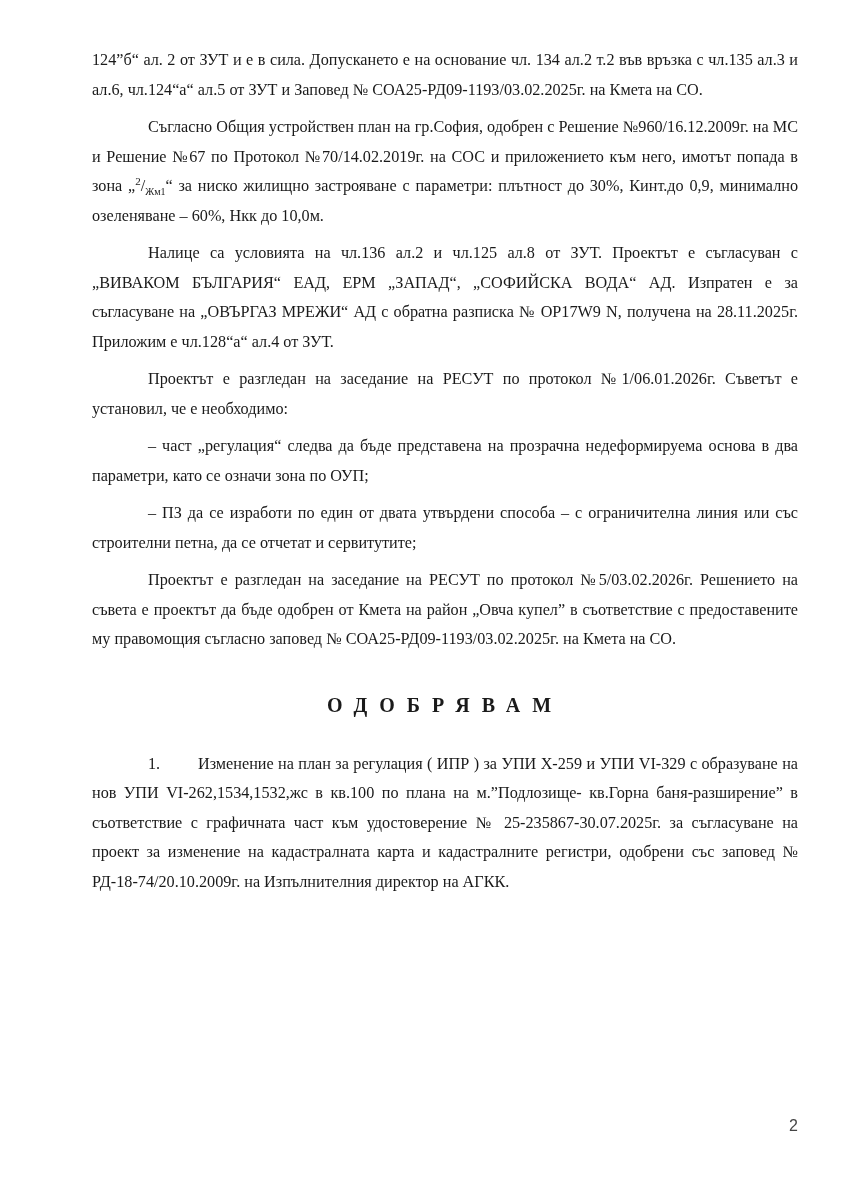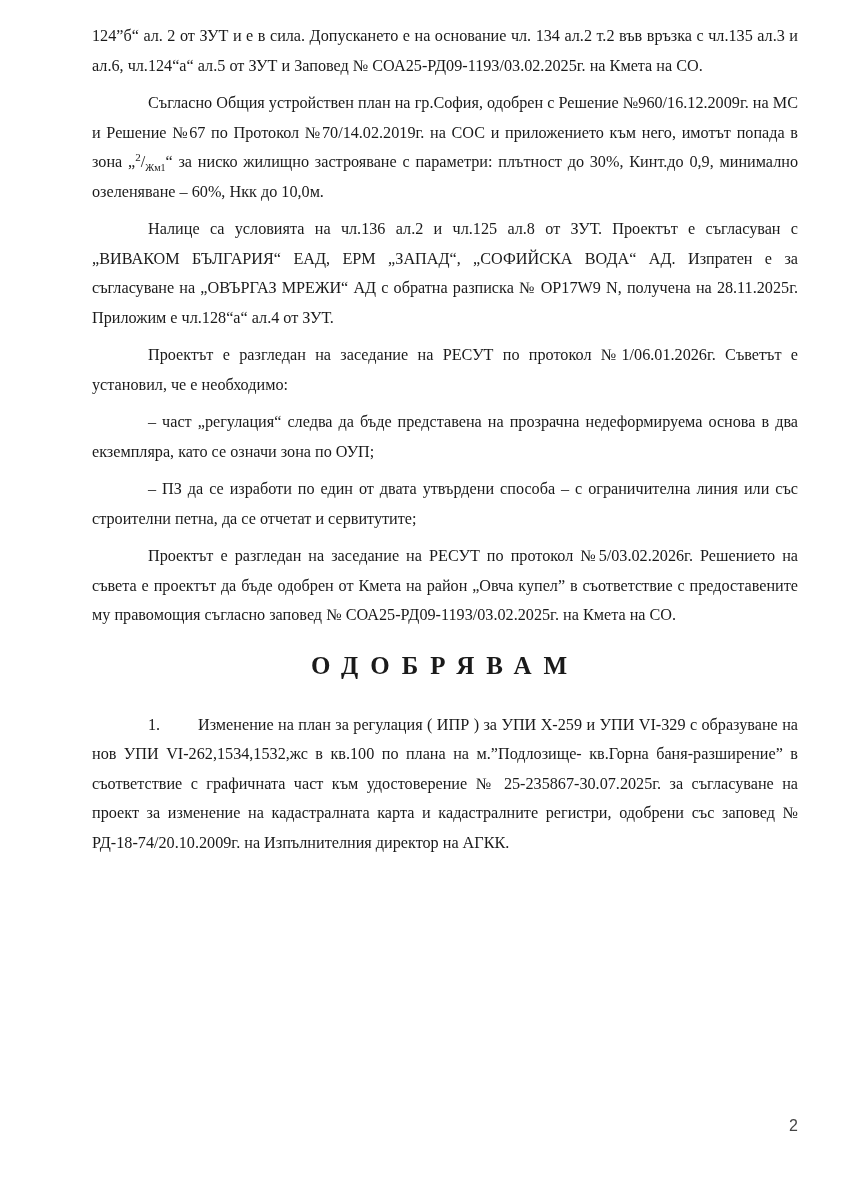--- a/index.html
+++ b/index.html
@@ -1,41 +1,41 @@
 <!DOCTYPE html>
 <html><head>
 <meta charset="utf-8">
 <style>
   html, body { margin: 0; padding: 0; background: #ffffff; }
   body { width: 849px; height: 1200px; position: relative; overflow: hidden;
          font-family: "Liberation Serif", "DejaVu Serif", serif; color: #1a1a1a; }
-  .page { position: absolute; left: 92px; top: 22px; width: 706px; }
+  .page { position: absolute; left: 92px; top: 46px; width: 706px; }
   p { margin: 0; font-size: 16.2px; line-height: 29.5px; text-align: justify; }
   .indent { text-indent: 56px; }
   .gap { margin-top: 8px; }
   .sup { font-size: 11px; vertical-align: super; line-height: 0; }
   .sub { font-size: 10px; vertical-align: sub; line-height: 0; }
-  .heading { text-align: center; font-weight: bold; font-size: 25px;
-             letter-spacing: 12px; margin-top: 20px; margin-bottom: 30px; line-height: 30px; }
+  .heading { text-align: center; font-weight: bold; font-size: 20px;
+             letter-spacing: 12px; margin-top: 35px; margin-bottom: 30px; line-height: 30px; }
   .item-num { display: inline-block; width: 50px; text-indent: 0; }
   .page-number { position: absolute; left: 789px; top: 1117px;
                  font-family: "Liberation Sans", "DejaVu Sans", sans-serif;
                  font-size: 16px; color: #444; }
 </style>
 </head>
 <body>
 
 <div class="page">
   <p>124”б“ ал. 2 от ЗУТ и е в сила. Допускането е на основание чл. 134 ал.2 т.2 във връзка с чл.135 ал.3 и ал.6, чл.124“а“  ал.5 от ЗУТ и Заповед № СОА25-РД09-1193/03.02.2025г. на Кмета на СО.</p>
 
   <p class="indent gap"><span>Съгласно Общия устройствен план на гр.София, одобрен с Решение №960/16.12.2009г. на МС и Решение №67 по Протокол №70/14.02.2019г. на СОС и приложението към него, имотът  попада в зона „</span><span class="sup">2</span><span>/</span><span class="sub">Жм1</span><span>“ за ниско жилищно застрояване с параметри:  плътност до 30%, Кинт.до 0,9, минимално озеленяване – 60%, Нкк до 10,0м.</span></p>
 
   <p class="indent gap">Налице са условията на чл.136  ал.2 и чл.125  ал.8 от ЗУТ. Проектът е съгласуван с „ВИВАКОМ БЪЛГАРИЯ“ ЕАД, ЕРМ „ЗАПАД“, „СОФИЙСКА ВОДА“ АД. Изпратен е за съгласуване на „ОВЪРГАЗ МРЕЖИ“ АД с обратна разписка № ОР17W9 N, получена на 28.11.2025г. Приложим е чл.128“а“ ал.4 от ЗУТ.</p>
   <p class="indent gap">Проектът е разгледан на заседание на РЕСУТ по протокол №1/06.01.2026г. Съветът е установил, че е необходимо:</p>
-  <p class="indent gap">–  част „регулация“ следва да бъде представена на прозрачна недеформируема основа в два екземпляра, като се означи зона по ОУП;</p>
+  <p class="indent gap">–  част „регулация“ следва да бъде представена на прозрачна недеформируема основа в два параметри, като се означи зона по ОУП;</p>
   <p class="indent gap">–  ПЗ да се изработи по един от двата  утвърдени способа – с ограничителна линия или със строителни петна, да се отчетат и сервитутите;</p>
   <p class="indent gap">Проектът е разгледан на заседание на РЕСУТ по протокол №5/03.02.2026г. Решението на съвета е  проектът  да бъде одобрен от Кмета на район „Овча купел” в съответствие с предоставените му правомощия съгласно заповед № СОА25-РД09-1193/03.02.2025г. на Кмета на СО.</p>
 
   <p class="heading">ОДОБРЯВАМ</p>
 
   <p class="indent"><span class="item-num">1.</span><span>Изменение на план за регулация  ( ИПР )  за УПИ Х-259 и УПИ VI-329 с образуване на нов УПИ VI-262,1534,1532,жс  в кв.100 по плана на м.”Подлозище- кв.Горна баня-разширение”  в съответствие с графичната част към удостоверение № 25-235867-30.07.2025г. за съгласуване на проект за изменение на кадастралната карта и кадастралните регистри, одобрени със заповед № РД-18-74/20.10.2009г. на Изпълнителния директор на АГКК.</span></p>
 </div>
 
 <div class="page-number">2</div>
 

